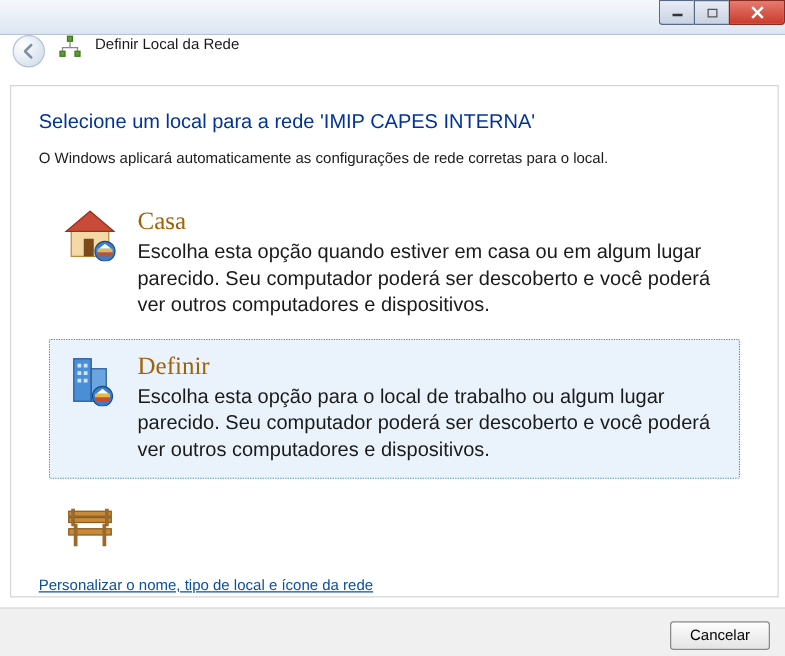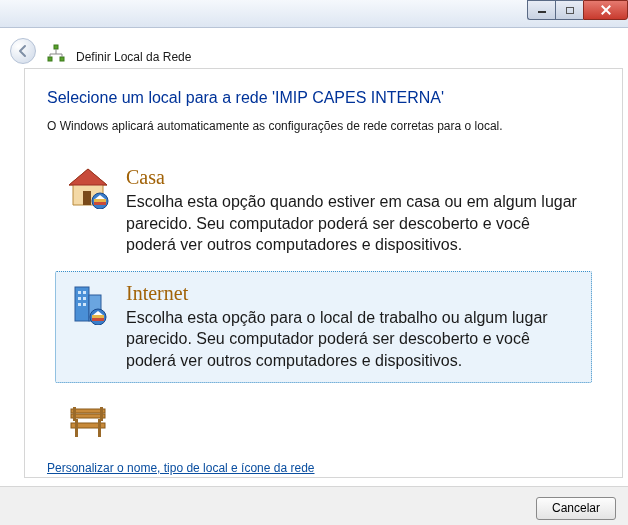--- a/index.html
+++ b/index.html
@@ -52,39 +52,38 @@
   .close-glyph { position:relative; width:12px; height:12px; }
   .close-glyph::before, .close-glyph::after {
     content:""; position:absolute; left:5px; top:0; width:2px; height:12px; background:#fff;
   }
   .close-glyph::before { transform: rotate(45deg); }
   .close-glyph::after { transform: rotate(-45deg); }
 
   .header-row {
     height: 36px;
     display: flex;
-    align-items: flex-end;
+    align-items: flex-start;
     padding: 0 10px;
     gap: 10px;
     background: #fff;
   }
   .back-btn {
     width: 26px; height: 26px;
     border-radius: 50%;
     background: radial-gradient(circle at 30% 30%, #fff, #cdd8e8);
     border: 1px solid #b5c2d6;
     display: flex; align-items: center; justify-content: center;
     color: #7a8aa0;
   }
   .net-icon { width: 20px; height: 20px; display:flex; align-items:center; justify-content:center; }
   .header-title { color: #1a1a1a; font-size: 12px; }
 
   .content-outer {
     padding: 4px 5px 8px 8px;
-    margin-left: 16px;
   }
   .content {
     border: 1px solid #d6d6d6;
     height: 410px;
     padding: 14px 22px 10px 22px;
     overflow: hidden;
   }
   .page-heading {
     color: #003399;
     font-size: 16px;
@@ -233,21 +232,21 @@
               <rect x="18" y="14" width="3" height="3" fill="#cfe5fa"></rect>
             <rect x="13" y="20" width="3" height="3" fill="#cfe5fa"></rect>
               <rect x="18" y="20" width="3" height="3" fill="#cfe5fa"></rect>
             <circle cx="33" cy="34" r="8" fill="#3a7ecb" stroke="#1a4a8a"></circle>
             <polygon points="33,28 38,32 28,32" fill="#fff"></polygon>
             <rect x="27" y="32" width="12" height="3" fill="#e6b84a"></rect>
             <rect x="27" y="35" width="12" height="3" fill="#c84b3a"></rect>
           </svg>
         </div>
         <div class="opt-text">
-          <div class="opt-title">Internet</div>
+          <div class="opt-title">Definir</div>
           <div class="opt-desc">Escolha esta opção para o local de trabalho ou algum lugar parecido. Seu computador poderá ser descoberto e você poderá ver outros computadores e dispositivos.</div>
         </div>
       </div>
 
       <div class="option">
         <div class="opt-icon">
           <svg width="46" height="42" viewBox="0 0 46 42">
             <rect x="6" y="10" width="34" height="4" fill="#c88a3a" stroke="#8a5a1a"></rect>
             <rect x="6" y="15" width="34" height="4" fill="#c88a3a" stroke="#8a5a1a"></rect>
             <rect x="6" y="24" width="34" height="5" fill="#c88a3a" stroke="#8a5a1a"></rect>

